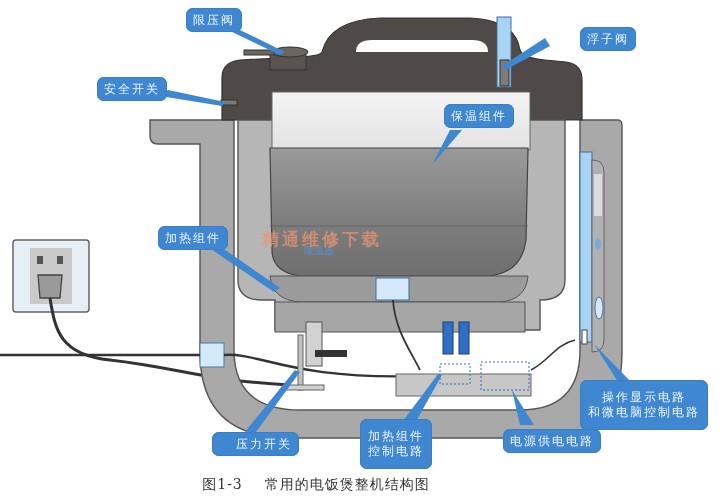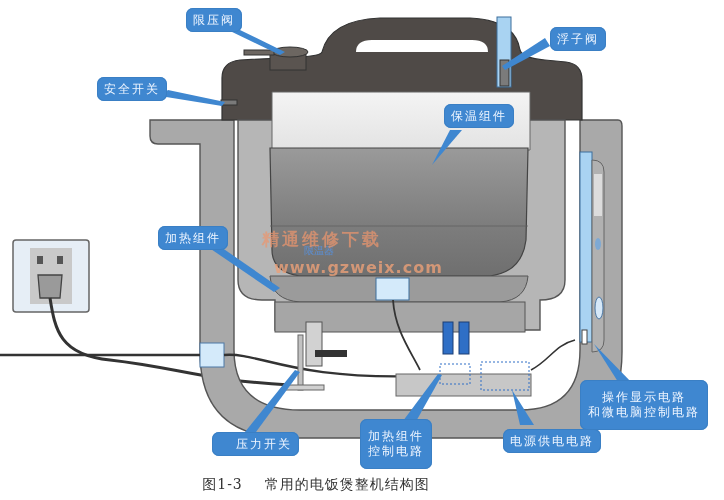--- a/index.html
+++ b/index.html
@@ -124,33 +124,32 @@
     <polygon points="620,385 634,385 594,344"></polygon>
   </g>
 </svg>
 
 <div class="callout" style="left:186px;top:8px;">
   <span>限压阀</span>
 </div>
 <div class="callout" style="left:97px;top:77px;">
   <span>安全开关</span>
 </div>
-<div class="callout" style="left:550px;top:27px;text-align:center;">
+<div class="callout" style="left:580px;top:27px;text-align:center;">
   <span>浮子阀</span>
 </div>
 <div class="callout" style="left:444px;top:104px;">
   <span>保温组件</span>
 </div>
 <div class="callout" style="left:158px;top:226px;">
   <span>加热组件</span>
 </div>
 <div class="small-lbl">限温器</div>
 
 <div class="wm-cn">精通维修下载</div>
-<div class="wm-url">www.gzweix.com</div>
 
 <div class="callout" style="left:212px;top:432px;padding-left:24px;">
   <span>压力开关</span>
 </div>
 <div class="callout two" style="left:360px;top:419px;">
   <span class="line2">加热组件</span>
   <span class="line2">控制电路</span>
 </div>
 <div class="callout" style="left:503px;top:429px;">
   <span>电源供电电路</span>

